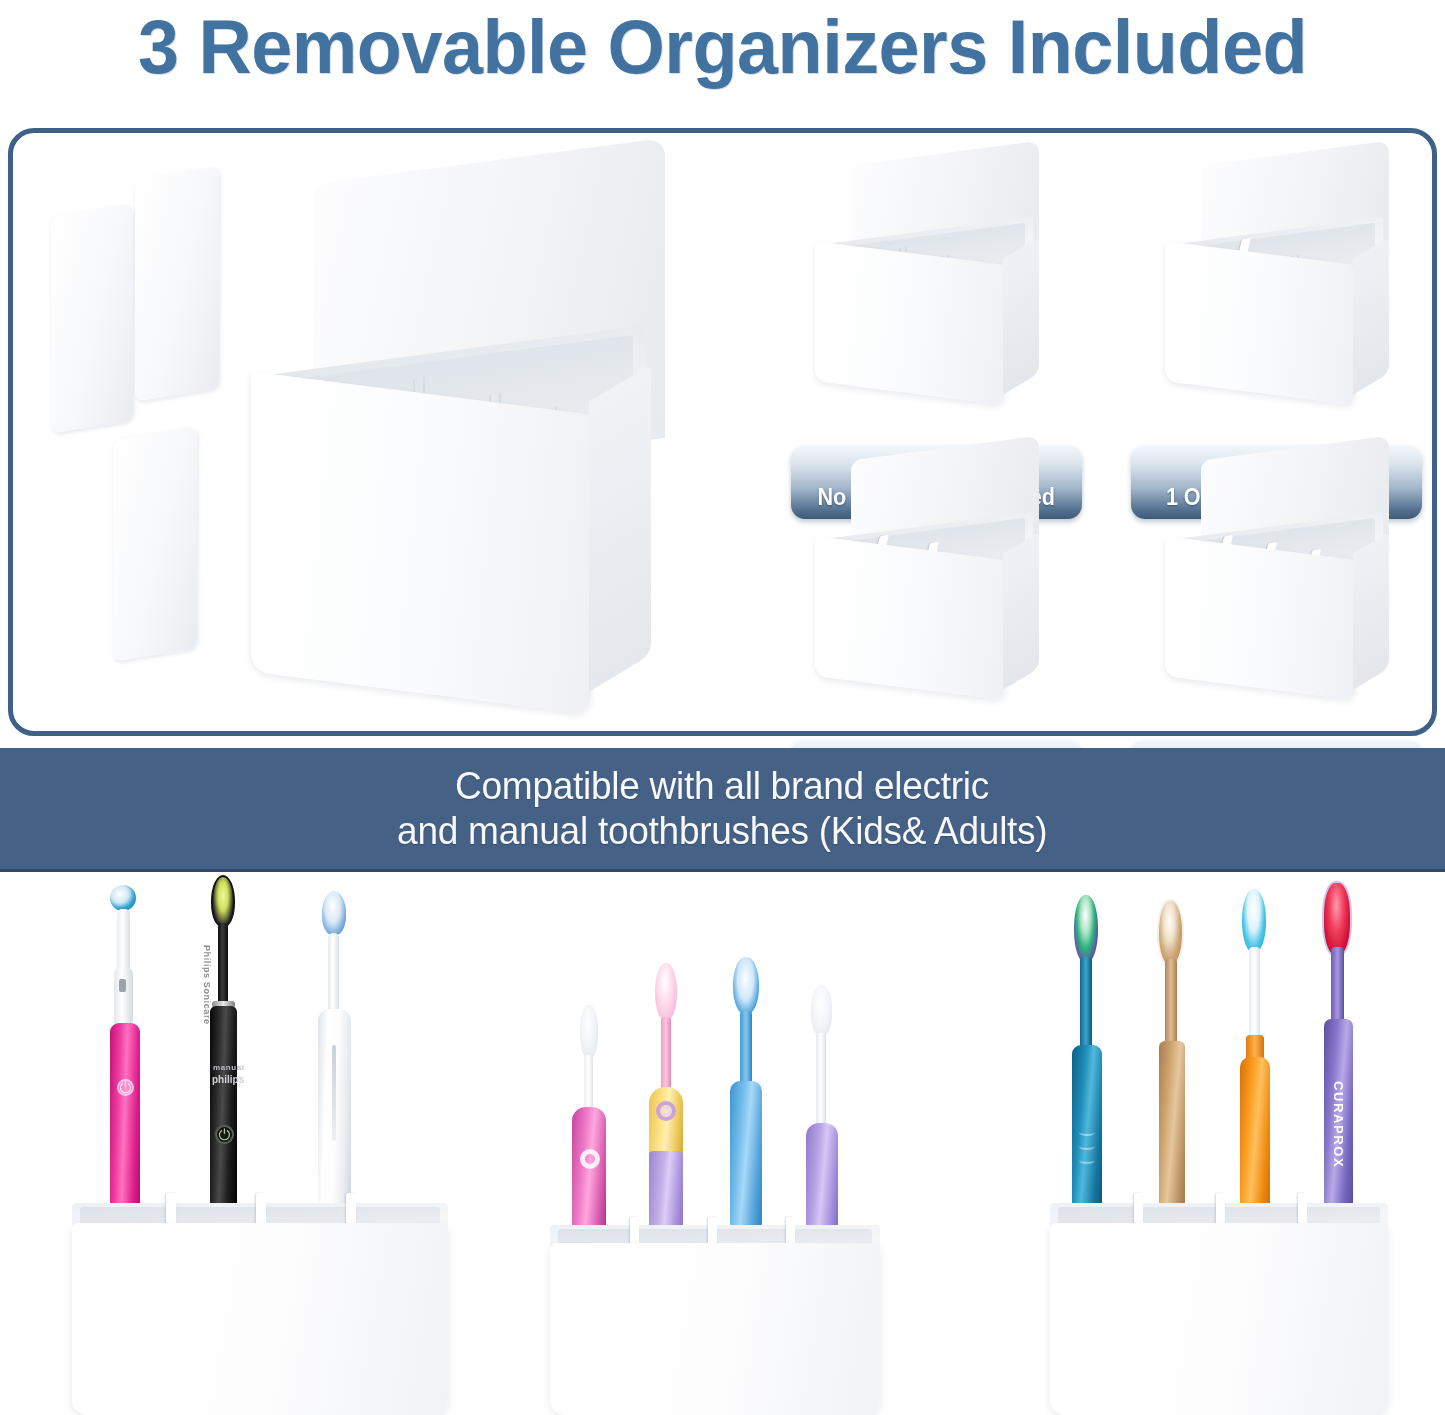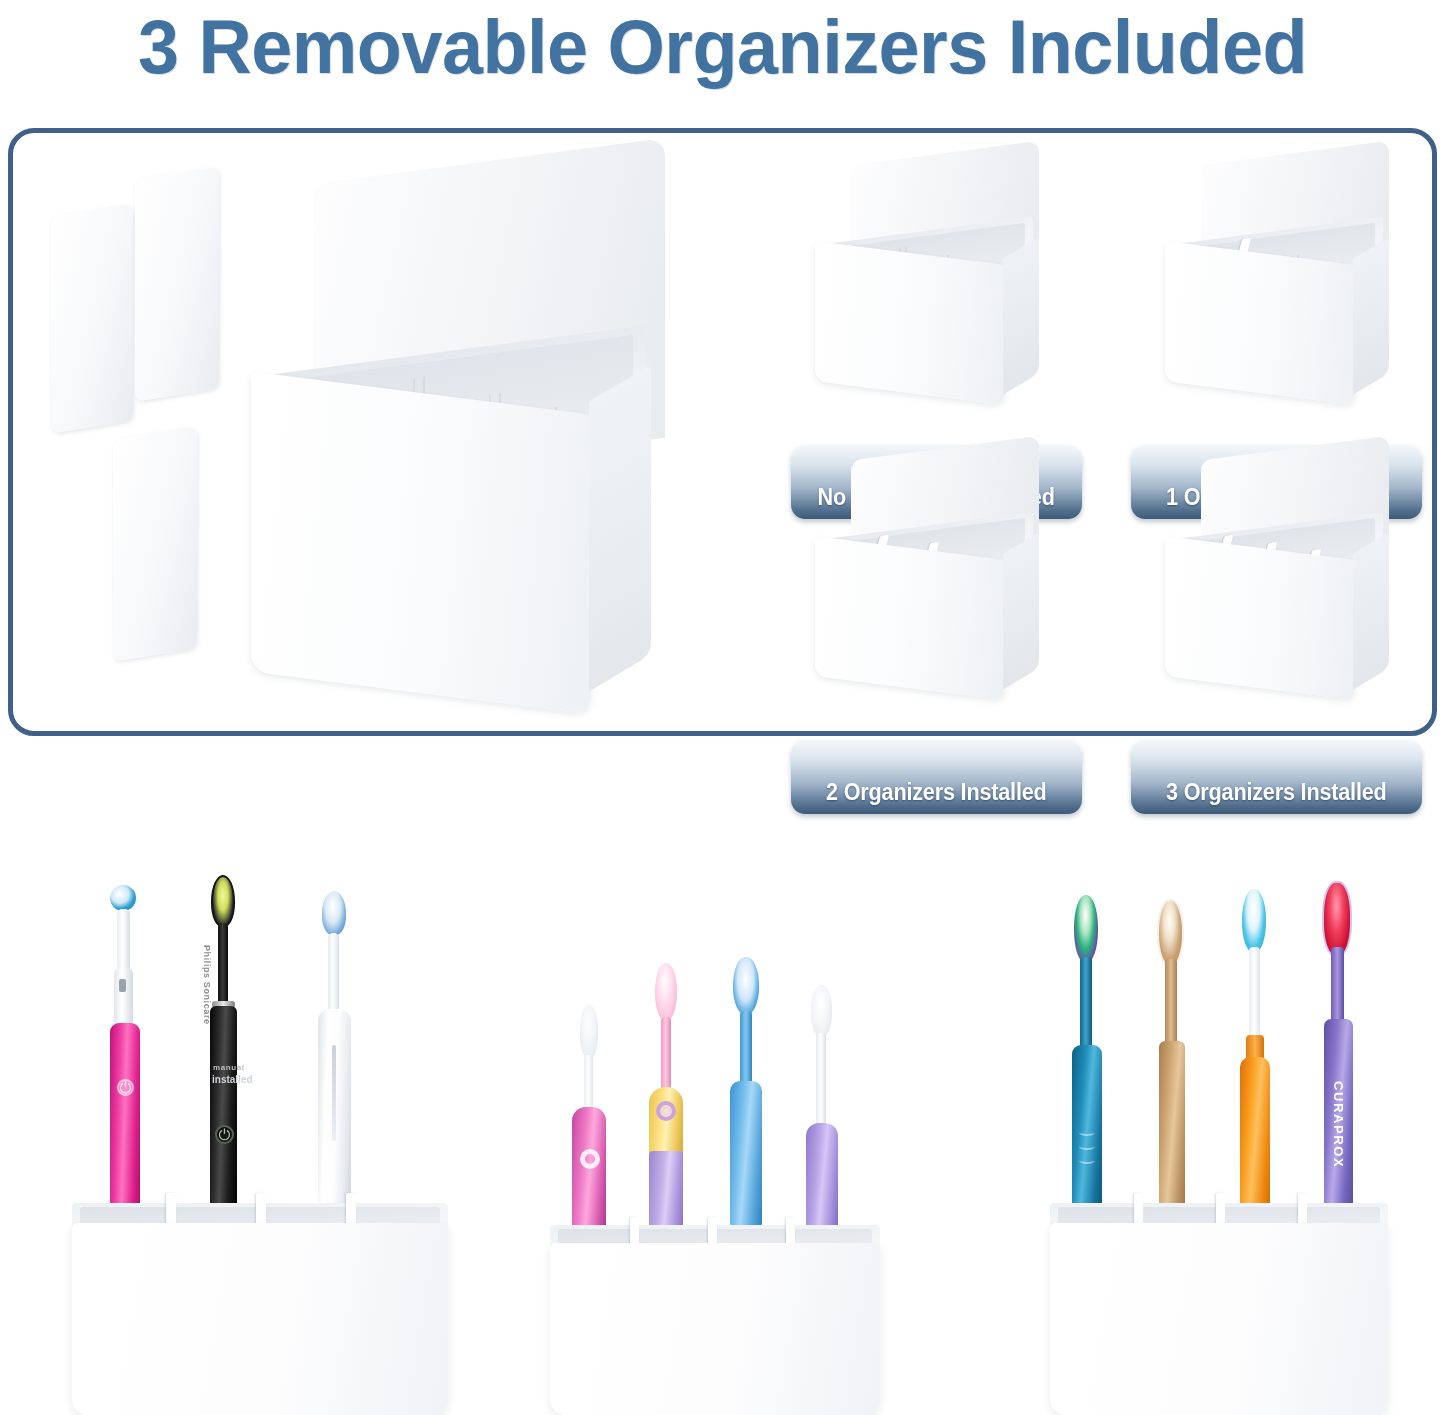--- a/index.html
+++ b/index.html
@@ -249,20 +249,24 @@
       <div style="position:absolute;left:190px;top:95px;width:36px;height:136px;
            background:linear-gradient(180deg,#eef1f5 0%,#e3e7ec 100%);
            transform:skewY(-31deg);border-radius:0 5px 8px 0;"></div>
     </div>
     <div class="badge" style="left:1118px;top:607px;width:291px;height:74px;">
       <span class="badge-label">3 Organizers Installed</span>
     </div>
 
   </div>
 
+  <div id="banner">
+    <div class="banner-line">Compatible with all brand electric</div>
+    <div class="banner-line">and manual toothbrushes (Kids&amp; Adults)</div>
+  </div>
 
   <div id="showcase">
 
     <div class="scene" style="left:60px;width:400px;">
 
       <div class="brush" style="left:28px;top:8px;width:66px;height:380px;">
         <div class="head" style="left:20px;top:0;width:30px;height:30px;
              background:radial-gradient(circle at 38% 35%,#ffffff 0%,#cfe8f5 38%,#2f9fd0 62%,#1c7fb5 100%);
              border:2px solid #ffffff;border-radius:50%;"></div>
         <div class="neck" style="left:29px;top:26px;width:13px;height:64px;
@@ -285,21 +289,21 @@
              border:2px solid #141414;border-radius:50% 50% 45% 45%;"></div>
         <div class="neck" style="left:28px;top:48px;width:10px;height:82px;
              background:linear-gradient(90deg,#0d0d0d,#3a3a3a 45%,#0a0a0a);border-radius:4px;"></div>
         <div class="brandtxt" style="left:22px;top:70px;transform:rotate(90deg);transform-origin:left top;color:#8d8d8d;">Philips Sonicare</div>
         <div style="position:absolute;left:22px;top:126px;width:23px;height:7px;
              background:linear-gradient(90deg,#8c8c8c,#e8e8e8,#7d7d7d);border-radius:3px;"></div>
         <div class="handle" style="left:20px;top:131px;width:27px;height:218px;
              background:linear-gradient(92deg,#050505 0%,#2b2b2b 28%,#4a4a4a 46%,#1b1b1b 72%,#000 100%);
              border-radius:6px 6px 6px 6px;"></div>
         <div class="brandtxt" style="left:23px;top:188px;font-size:8px;color:#b9bcc0;">manual</div>
-        <div class="brandtxt" style="left:22px;top:199px;font-size:10px;color:#cfd3d8;letter-spacing:0;">installed</div>
+        <div class="brandtxt" style="left:22px;top:199px;font-size:10px;color:#cfd3d8;letter-spacing:0;">philips</div>
         <div class="btn-ring" style="left:25px;top:250px;width:19px;height:19px;
                     background:radial-gradient(circle,#1d1d1d 0%,#0a0a0a 100%);border-color:rgba(160,180,160,.5);">
           <span class="pwr" style="color:#b6c9a8;">⏻</span>
         </div>
       </div>
 
       <div class="brush" style="left:240px;top:14px;width:66px;height:376px;">
         <div class="head" style="left:20px;top:0;width:28px;height:48px;
              background:radial-gradient(ellipse at 45% 35%,#ffffff 0%,#dbe9f6 40%,#6fa7d8 72%,#3f7fb8 100%);
              border:2px solid #ffffff;border-radius:50% 50% 44% 44%;"></div>

